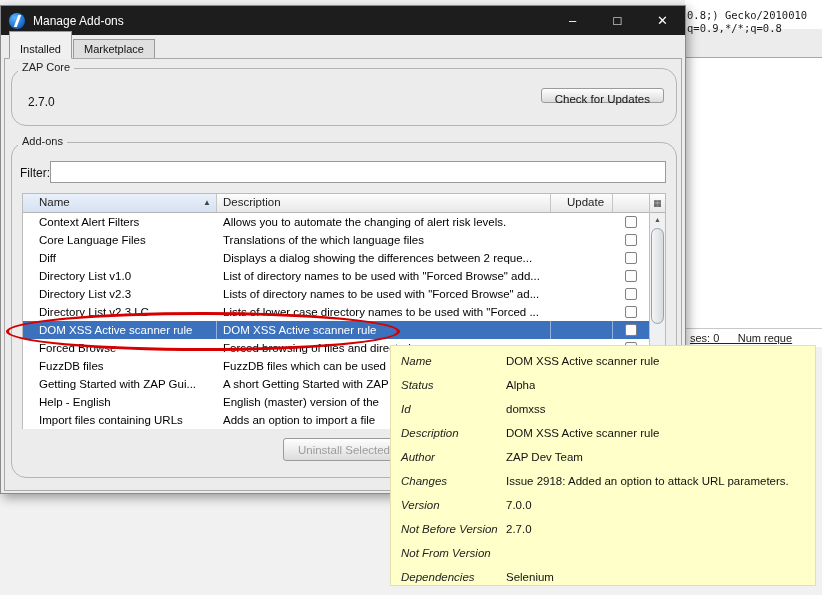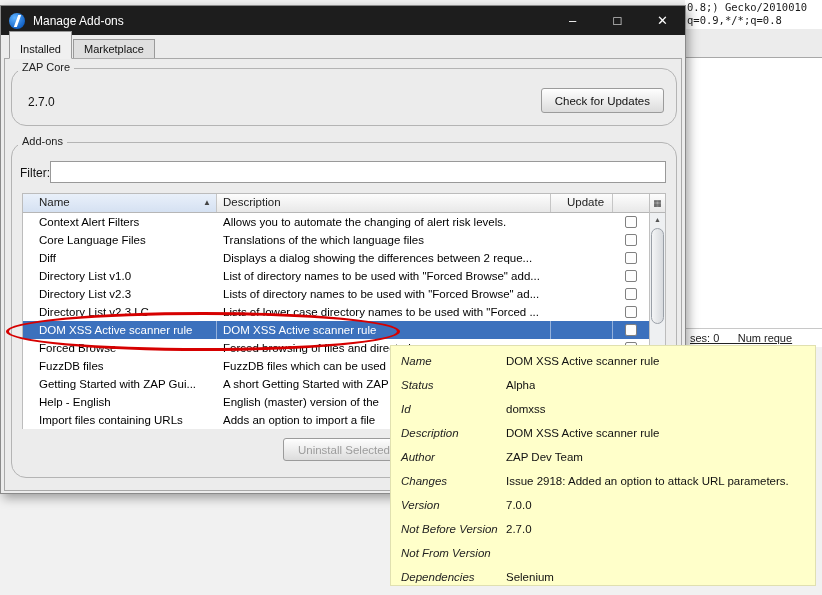--- a/index.html
+++ b/index.html
@@ -5,21 +5,21 @@
   html,body{margin:0;padding:0;}
   body{
     width:822px;height:595px;position:relative;overflow:hidden;
     background:#f1f1f1;
     font-family:"Liberation Sans", sans-serif;
     -webkit-font-smoothing:antialiased;
   }
   
   .bg-panel{position:absolute;left:685px;top:0;width:137px;height:347px;background:#ffffff;}
   .bg-band{position:absolute;left:685px;top:29px;width:137px;height:28px;background:#ececec;border-bottom:1px solid #a8a8a8;}
-  .bg-frag{position:absolute;font-family:"DejaVu Sans Mono", monospace;font-size:10.5px;color:#1a1a1a;white-space:pre;}
+  .bg-frag{position:absolute;font-family:"DejaVu Sans Mono", monospace;font-size:10.5px;color:#1a1a1a;white-space:pre;margin-top:8px;}
   .bg-frag.f1{left:687px;top:1px;}
   .bg-frag.f2{left:687px;top:14px;}
   .bg-line2{position:absolute;left:685px;top:328px;width:137px;height:0;border-top:1px solid #c8c8c8;}
   .bg-status{position:absolute;left:690px;top:332px;font-size:11px;color:#222;white-space:pre;text-decoration:underline;}
   
   .dialog{
     position:absolute;left:0;top:5px;width:686px;height:489px;
     background:var(--dialog-bg,#ececec);border:1px solid #8a8a8a;box-sizing:border-box;
     box-shadow:3px 4px 10px rgba(0,0,0,.35);z-index:10;
   }
@@ -39,21 +39,21 @@
   
   .group{position:absolute;border:1px solid #b4b4b4;border-radius:15px;}
   .group-title{position:absolute;top:-8px;left:6px;background:#ececec;padding:0 4px;font-size:11px;color:#222;}
   .group.zapcore{left:10px;top:62px;width:664px;height:56px;}
   .version-label{position:absolute;left:16px;top:26px;font-size:12px;color:#111;}
   .btn{
     font-family:"Liberation Sans", sans-serif;font-size:11.5px;color:#111;
     background:linear-gradient(#fefefe,#dcdcdc);border:1px solid #9b9b9b;border-radius:3px;
     padding:4px 13px;
   }
-  .btn-updates{position:absolute;right:12px;top:19px;height:25px;}
+  .btn-updates{position:absolute;right:12px;top:19px;height:15px;}
   .group.addons{left:10px;top:136px;width:664px;height:334px;}
   .filter-label{position:absolute;left:8px;top:23px;font-size:12px;color:#111;text-align:right;}
   .filter-input{position:absolute;left:38px;top:18px;right:10px;height:20px;border:1px solid #999;background:#fff;font-size:12px;padding:0 4px;font-family:"Liberation Sans", sans-serif;}
   
   .table{position:absolute;left:10px;top:50px;width:644px;height:236px;border:1px solid #bcbcbc;background:#fff;box-sizing:border-box;display:flex;}
   .table-main{width:626px;flex:0 0 auto;display:flex;flex-direction:column;}
   .thead{display:flex;height:18px;flex:0 0 auto;border-bottom:1px solid #b6b6b6;background:linear-gradient(#fdfdfd,#e8e8e8);}
   .th{font-size:11.5px;color:#222;line-height:17px;box-sizing:border-box;border-right:1px solid #c6c6c6;overflow:hidden;white-space:nowrap;}
   .th-name{width:194px;padding-left:16px;background:linear-gradient(#e9f0fa,#d5e1f2);display:flex;}
   .th-name .lbl{flex:1 1 auto;}

